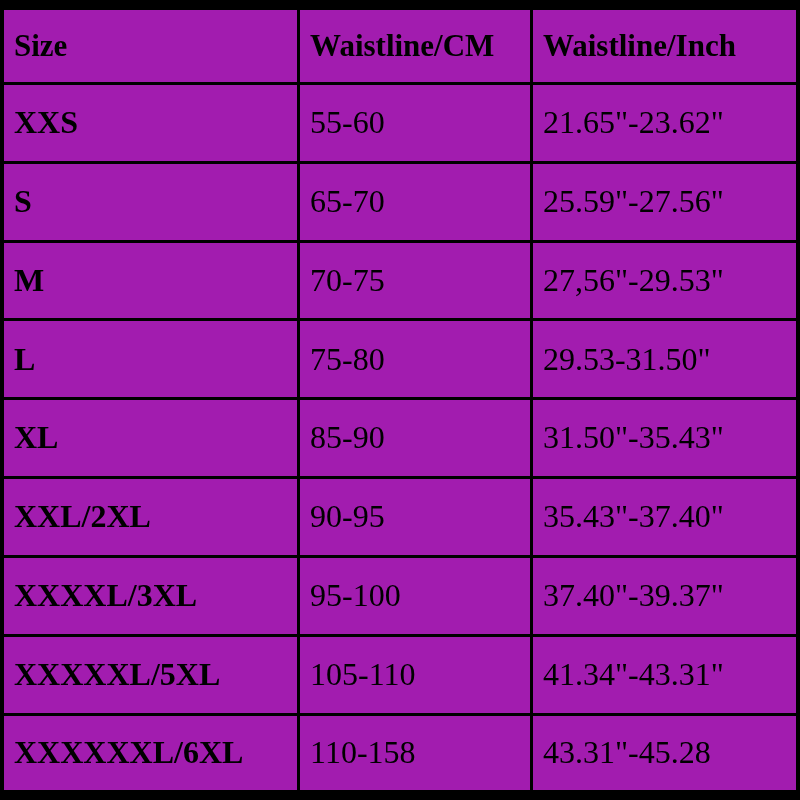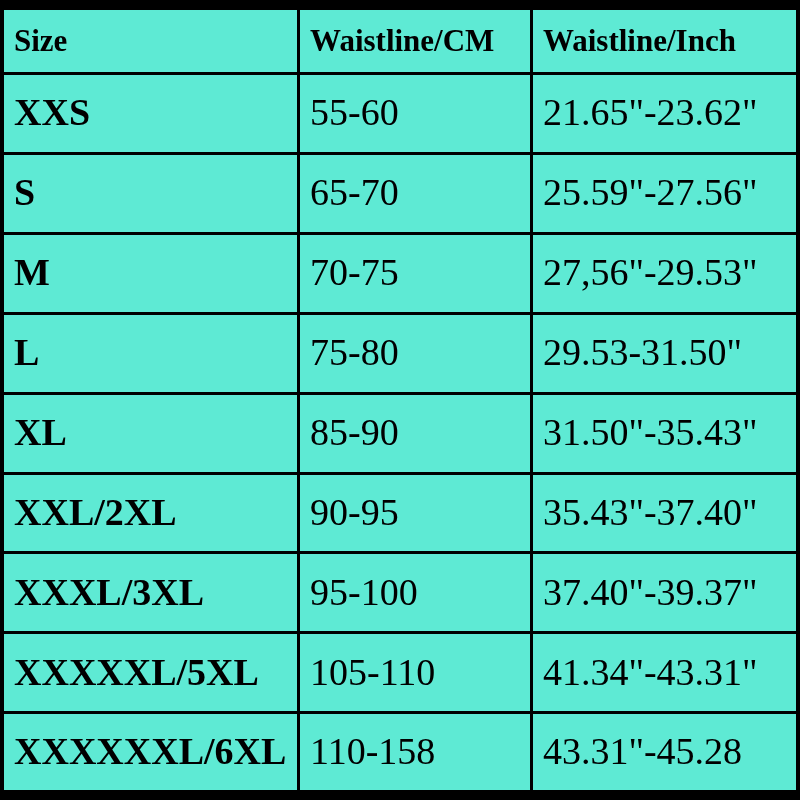--- a/index.html
+++ b/index.html
@@ -11,21 +11,21 @@
     width: 800px;
     height: 800px;
     font-family: "Liberation Serif", serif;
     overflow: hidden;
   }
   .sheet {
     position: relative;
     width: 800px;
     height: 800px;
     box-sizing: border-box;
-    background: #5eead4;
+    background: #a21caf;
     border-top: 10px solid #000000;
     border-bottom: 10px solid #000000;
     border-left: 4px solid #000000;
     border-right: 4px solid #000000;
   }
   table.size-chart {
     width: 100%;
     height: 100%;
     border-collapse: collapse;
     table-layout: fixed;
@@ -42,21 +42,21 @@
     font-family: "Liberation Serif", serif;
     line-height: 1.05;
     white-space: nowrap;
     overflow: hidden;
   }
   table.size-chart tr.header-row td {
     font-weight: bold;
     font-size: 31px;
   }
   table.size-chart tr.data-row td {
-    font-size: 38px;
+    font-size: 32px;
     border-radius: 30px;
   }
   table.size-chart tr.data-row td.col-size {
     font-weight: bold;
   }
   table.size-chart tr.data-row td.col-cm,
   table.size-chart tr.data-row td.col-in {
     font-weight: normal;
   }
   
@@ -106,21 +106,21 @@
         <td class="col-size">XL</td>
         <td class="col-cm">85-90</td>
         <td class="col-in">31.50"-35.43"</td>
       </tr>
       <tr class="data-row">
         <td class="col-size">XXL/2XL</td>
         <td class="col-cm">90-95</td>
         <td class="col-in">35.43"-37.40"</td>
       </tr>
       <tr class="data-row">
-        <td class="col-size">XXXL/3XL</td>
+        <td class="col-size">XXXXL/3XL</td>
         <td class="col-cm">95-100</td>
         <td class="col-in">37.40"-39.37"</td>
       </tr>
       <tr class="data-row">
         <td class="col-size">XXXXXL/5XL</td>
         <td class="col-cm">105-110</td>
         <td class="col-in">41.34"-43.31"</td>
       </tr>
       <tr class="data-row">
         <td class="col-size">XXXXXXL/6XL</td>

